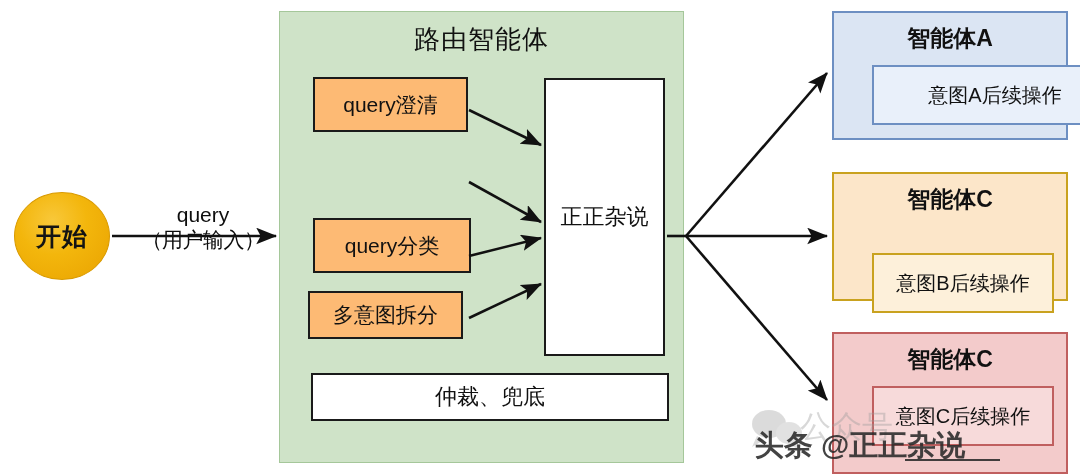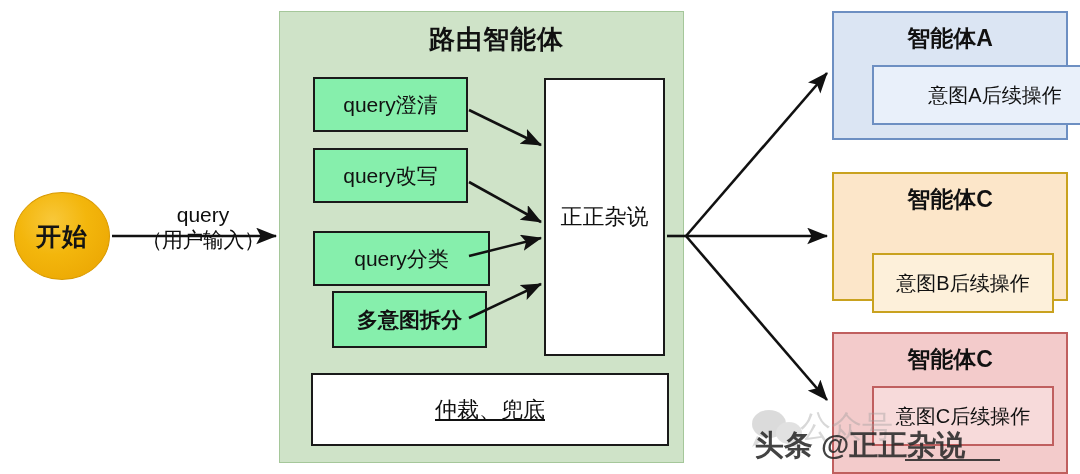--- a/index.html
+++ b/index.html
@@ -37,51 +37,51 @@
   }
   #query-edge-label .l2 { letter-spacing: -0.5px; }
 
   
   #router-container {
     left: 279px; top: 11px; width: 405px; height: 452px;
     background: #cfe3c8;
     border: 1px solid #a5c79a;
   }
   #router-title {
-    left: 294px; top: 22px; width: 405px;
+    left: 279px; top: 22px; width: 405px;
     text-align: center;
-    color: #111111; font-size: 26px; font-weight: 700;
+    color: #111111; font-size: 26px; font-weight: 400;
     letter-spacing: 1px;
   }
 
   .proc-box {
-    background: #86efac;
+    background: #fdba74;
     border: 2.5px solid #1a1a1a;
     display: flex; align-items: center; justify-content: center;
     color: #111111; font-size: 21px; font-weight: 400;
   }
   #proc-box-0 { left: 313px; top: 77px;  width: 155px; height: 55px; }
   #proc-box-1 { left: 313px; top: 148px; width: 155px; height: 55px; }
-  #proc-box-2 { left: 313px; top: 231px; width: 177px; height: 55px; text-align: right; }
-  #proc-box-3 { left: 332px; top: 291px; width: 155px; height: 57px; font-weight: bold; }
+  #proc-box-2 { left: 313px; top: 218px; width: 158px; height: 55px; text-align: right; }
+  #proc-box-3 { left: 308px; top: 291px; width: 155px; height: 48px; }
 
   #dispatch-box {
     left: 544px; top: 78px; width: 121px; height: 278px;
     background: #ffffff;
     border: 2.5px solid #1a1a1a;
     display: flex; align-items: center; justify-content: center;
     color: #111111; font-size: 22px; font-weight: 400;
   }
 
   #fallback-box {
-    left: 311px; top: 373px; width: 358px; height: 73px;
+    left: 311px; top: 373px; width: 358px; height: 48px;
     background: #ffffff;
     border: 2.5px solid #1a1a1a;
     display: flex; align-items: center; justify-content: center;
-    color: #111111; font-size: 22px; font-weight: 400; text-decoration: underline;
+    color: #111111; font-size: 22px; font-weight: 400;
   }
 
   
   .agent-card {
     left: 832px; width: 236px;
     border-width: 2px; border-style: solid;
   }
   .agent-title {
     width: 100%; text-align: center;
     font-size: 23px; font-weight: 700; color: #111111;
@@ -122,23 +122,20 @@
     <span>开始</span>
   </div>
 
   <div class="abs" id="query-edge-label">
     <div class="l1">query</div>
     <div class="l2">（用户输入）</div>
   </div>
 
   <div class="abs proc-box" id="proc-box-0">
     <span>query澄清</span>
-  </div>
-  <div class="abs proc-box" id="proc-box-1">
-    <span>query改写</span>
   </div>
   <div class="abs proc-box" id="proc-box-2">
     <span>query分类</span>
   </div>
   <div class="abs proc-box" id="proc-box-3">
     <span>多意图拆分</span>
   </div>
 
   <div class="abs" id="dispatch-box">
     <span>正正杂说</span>

